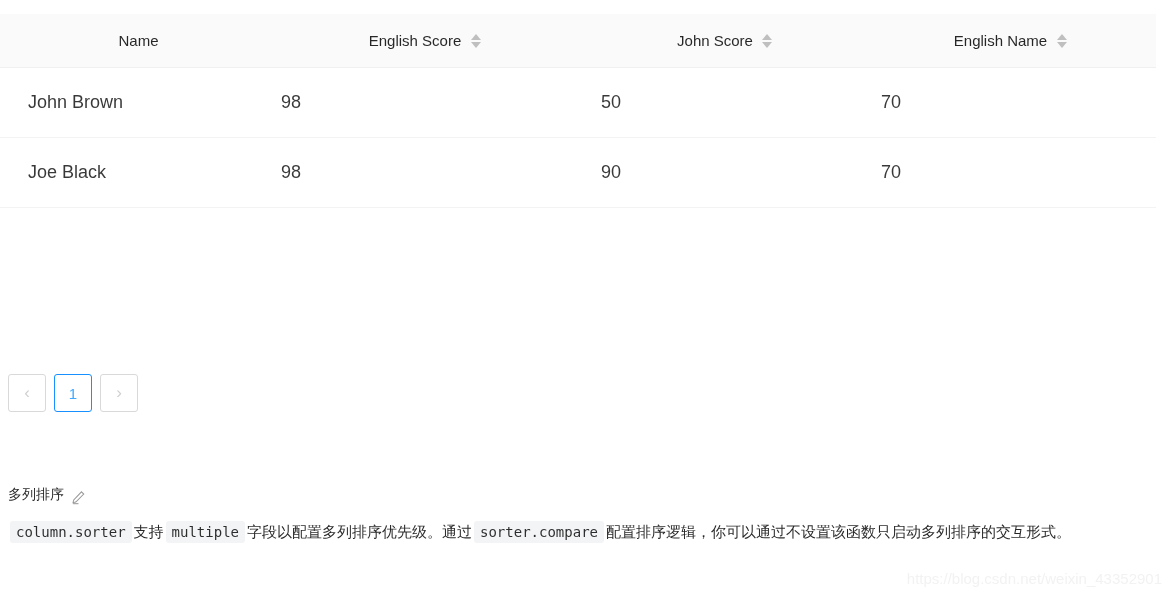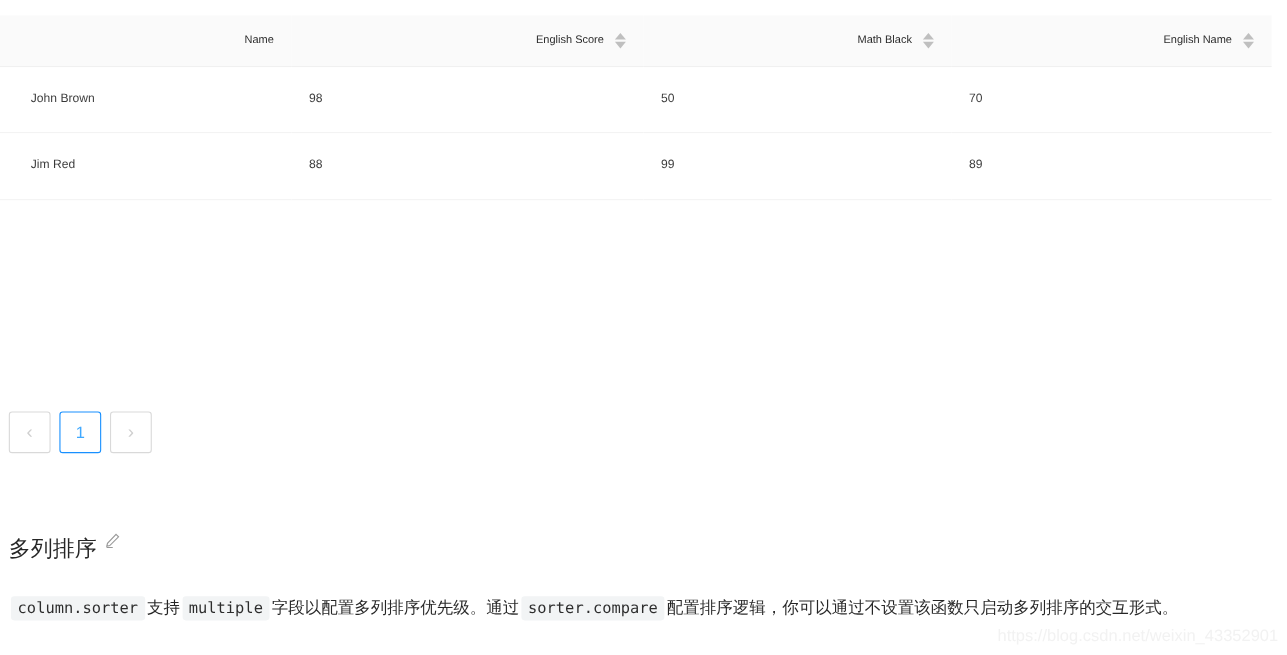--- a/index.html
+++ b/index.html
@@ -24,23 +24,23 @@
     width: 1156px;
   }
   table.ant-table {
     width: 100%;
     border-collapse: collapse;
     table-layout: fixed;
   }
   table.ant-table thead th {
     background: #fafafa;
     padding: 16px 16px;
-    text-align: right;
+    text-align: center;
     font-weight: 500;
-    font-size: 10px;
+    font-size: 15px;
     color: rgba(0,0,0,0.85);
     border-bottom: 1px solid #f0f0f0;
     white-space: nowrap;
     line-height: 1.4;
   }
   table.ant-table thead th:first-child { padding-left: 28px; }
 
   .th-inner {
     display: inline-flex;
     align-items: center;
@@ -67,21 +67,21 @@
   .sorter i.up {
     border-bottom: 6px solid #bfbfbf;
     margin-bottom: 2px;
   }
   .sorter i.down {
     border-top: 6px solid #bfbfbf;
   }
 
   table.ant-table tbody td {
     padding: 22px 16px;
-    font-size: 11px;
+    font-size: 18px;
     color: rgba(0,0,0,0.78);
     border-bottom: 1px solid #f3f3f3;
     text-align: left;
     line-height: 1.4;
   }
   table.ant-table tbody td:first-child { padding-left: 28px; }
 
   .col-name   { width: 265px; }
   .col-ch     { width: 320px; }
   .col-math   { width: 280px; }
@@ -119,30 +119,30 @@
 
   
   .section {
     position: absolute;
     left: 8px;
     top: 484px;
     width: 1150px;
   }
   .section-title {
     display: flex;
-    align-items: flex-start;
+    align-items: flex-end;
     gap: 7px;
-    font-size: 20px;
+    font-size: 14px;
     color: rgba(0,0,0,0.85);
     line-height: 1.5;
   }
   .edit-icon { display: inline-flex; color: #999; }
 
   .section-desc {
-    margin-top: 24px;
+    margin-top: 12px;
     font-size: 15px;
     line-height: 2.0;
     color: rgba(0,0,0,0.85);
     max-width: 1160px;
   }
   code.inline {
     background: #f2f4f5;
     border-radius: 3px;
     padding: 3px 6px;
     font-family: "DejaVu Sans Mono", "Liberation Mono", monospace;
@@ -184,21 +184,21 @@
           <span class="th-inner">
             <span>English Score</span>
             <span class="sorter">
                 <i class="up"></i>
                 <i class="down"></i>
               </span>
           </span>
         </th>
         <th>
           <span class="th-inner">
-            <span>Math Black</span>
+            <span>John Score</span>
             <span class="sorter">
                 <i class="up"></i>
                 <i class="down"></i>
               </span>
           </span>
         </th>
         <th>
           <span class="th-inner">
             <span>English Name</span>
             <span class="sorter">
@@ -210,24 +210,24 @@
       </tr>
     </thead>
     <tbody>
       <tr>
         <td>John Brown</td>
         <td>98</td>
         <td>50</td>
         <td>70</td>
       </tr>
       <tr>
-        <td>Jim Red</td>
-        <td>88</td>
-        <td>99</td>
-        <td>89</td>
+        <td>Joe Black</td>
+        <td>98</td>
+        <td>90</td>
+        <td>70</td>
       </tr>
     </tbody>
   </table>
 </div>
 
 <div class="pagination">
   <div class="page-btn arrow">
     <span>‹</span>
   </div>
   <div class="page-btn current">

